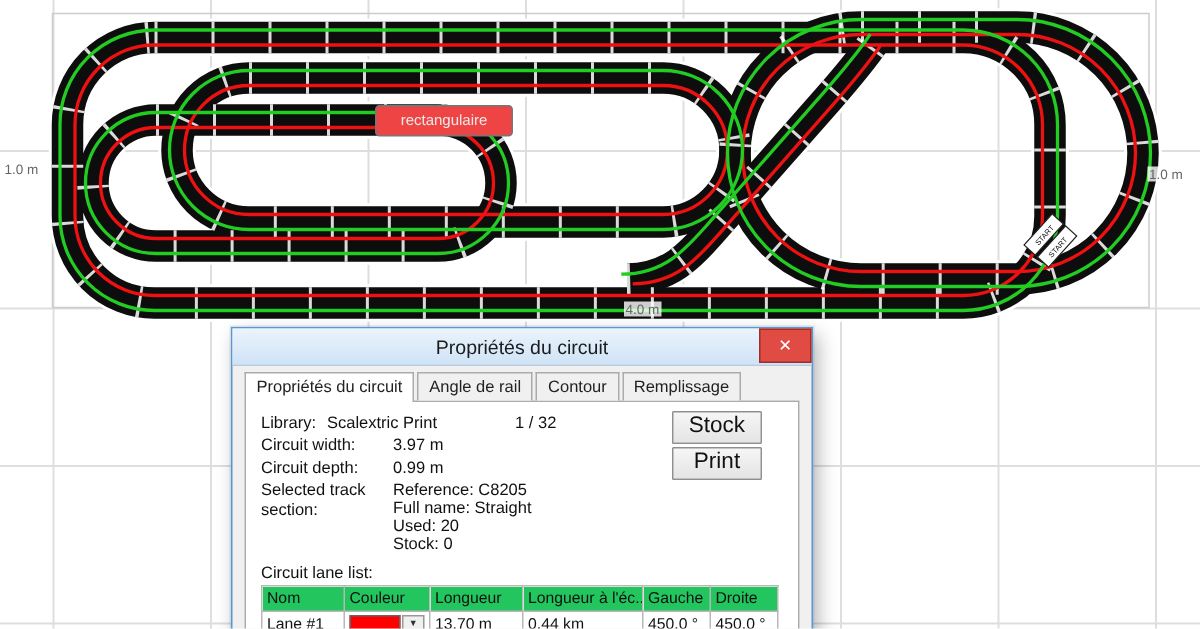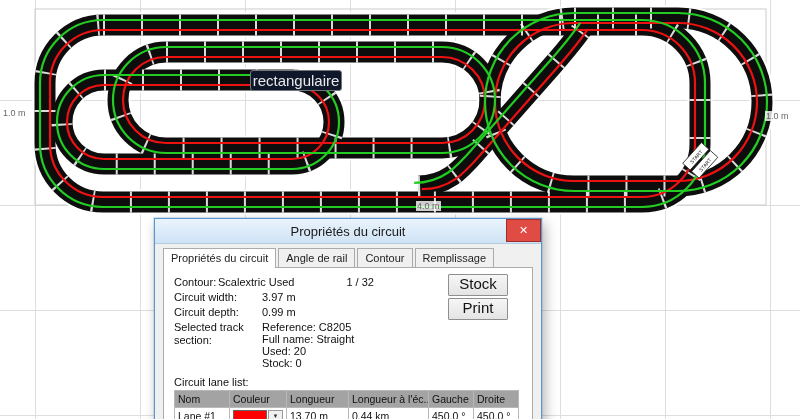--- a/index.html
+++ b/index.html
@@ -24,22 +24,22 @@
   .bounds{fill:none;stroke:#cccccc;stroke-width:1;}
   .start-txt{font-size:5px;text-anchor:middle;fill:#111;font-family:"Liberation Sans",sans-serif;}
 
   .dim{position:absolute;font-size:9px;color:#666;background:rgba(255,255,255,.8);padding:0 1px;}
   .dim-left{left:2px;top:108px;}
   .dim-right{left:765px;top:111px;}
   .dim-bottom{left:416px;top:201px;text-align:right;}
 
   .tooltip{
     position:absolute;left:250px;top:70px;width:90px;height:19px;
-    background:#0f172a;border:1px solid #72777c;border-radius:3px;
-    color:#e9e9e9;font-size:15px;display:flex;align-items:center;justify-content:center;
+    background:#ef4444;border:1px solid #72777c;border-radius:3px;
+    color:#e9e9e9;font-size:10px;display:flex;align-items:center;justify-content:center;
   }
 
   
   .dialog{
     position:absolute;left:154px;top:218px;width:386px;height:240px;
     background:#f0f0f0;border:1px solid #5a96cf;
     box-shadow:0 0 0 1px rgba(120,160,200,.25), 3px 5px 12px rgba(0,0,0,.30);
     font-size:11px;color:#111;
   }
   .titlebar{
@@ -75,21 +75,21 @@
     font-size:15px;text-align:center;line-height:18px;border-radius:1px;
   }
   .btn-stock{top:6px;}
   .btn-print{top:30px;}
   .lanelabel{margin-top:7px;margin-bottom:2px;}
   table.lanes-table{border-collapse:collapse;font-size:10.5px;table-layout:fixed;width:344px;}
   .lanes-table th,.lanes-table td{
     border:1px solid #b8b8b8;padding:1px 3px;text-align:left;font-weight:normal;
     height:14px;overflow:hidden;white-space:nowrap;
   }
-  .lanes-table th{background:#a3a3a3;}
+  .lanes-table th{background:#22c55e;}
   .swatch-wrap{display:flex;height:13px;}
   .swatch{flex:1;border:1px solid #666;}
   .drop{
     width:13px;margin-left:1px;background:#f0f0f0;border:1px solid #999;
     font-size:6px;display:flex;align-items:center;justify-content:center;color:#333;
   }
 </style>
 </head>
 <body>
 
@@ -179,22 +179,22 @@
 
     <div class="tabs">
       <div class="tab active">Propriétés du circuit</div>
       <div class="tab">Angle de rail</div>
       <div class="tab">Contour</div>
       <div class="tab">Remplissage</div>
     </div>
 
     <div class="tabpage">
       <div class="frow">
-        <span class="flabel-sm">Contour:</span>
-        <span>Scalextric Used</span>
+        <span class="flabel-sm">Library:</span>
+        <span>Scalextric Print</span>
         <span class="libcount">1 / 32</span>
       </div>
       <div class="frow">
         <span class="flabel">Circuit width:</span>
         <span>3.97 m</span>
       </div>
       <div class="frow">
         <span class="flabel">Circuit depth:</span>
         <span>0.99 m</span>
       </div>

